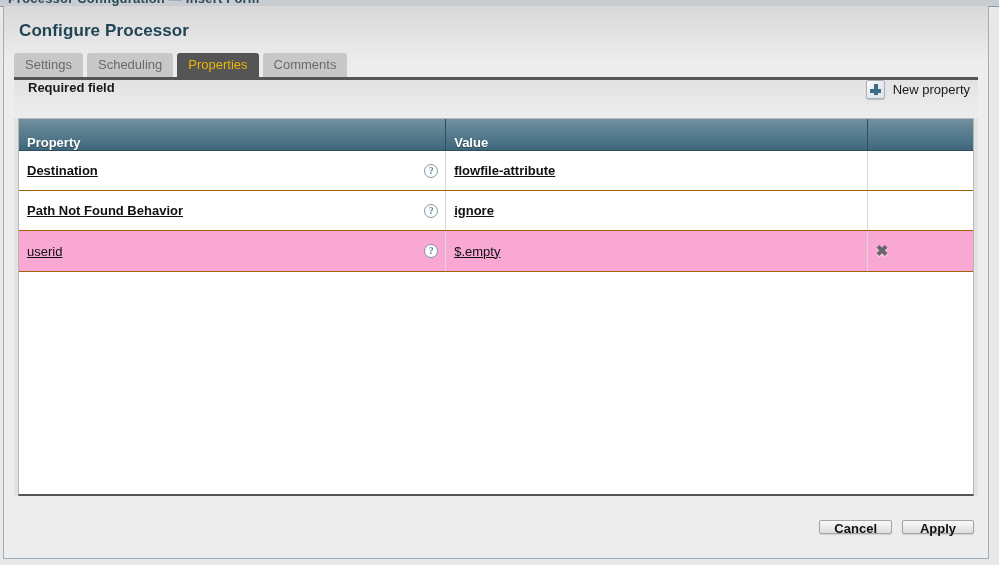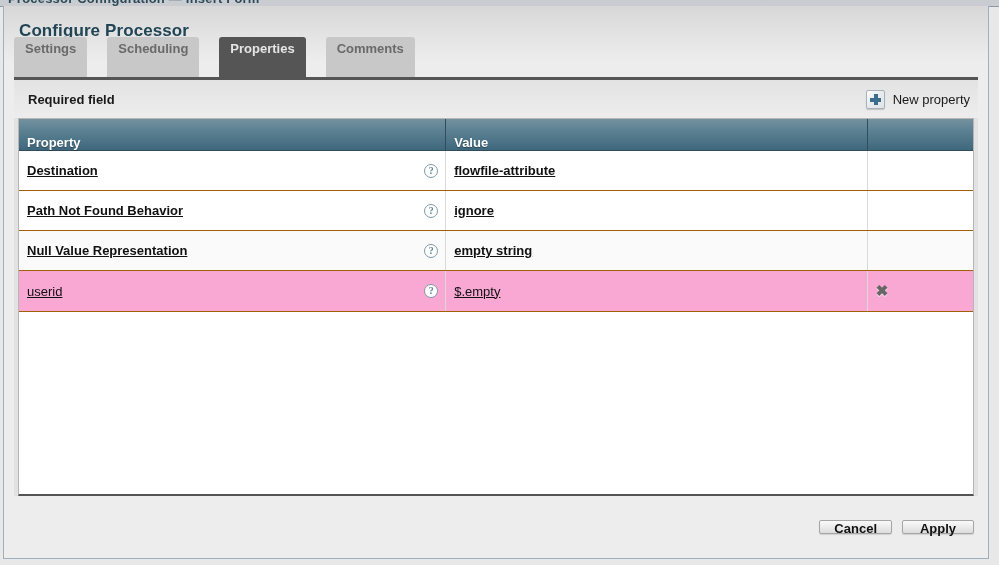--- a/index.html
+++ b/index.html
@@ -78,36 +78,36 @@
   
   .tabbar {
     position: relative;
     margin: 11px 0 0 10px;
     height: 25px;
     display: flex;
     align-items: flex-end;
     z-index: 2;
   }
   .tab {
-    height: 40px;
+    height: 24px;
     line-height: 24px;
     padding: 0 11px;
-    margin-right: 20px;
-    font-size: 13px;
-    font-weight: bold;
+    margin-right: 4px;
+    font-size: 13px;
+    font-weight: normal;
     color: #6a6a6a;
     background: #c8c8c8;
     border-radius: 3px 3px 0 0;
     box-sizing: border-box;
     cursor: pointer;
     user-select: none;
   }
   .tab.active {
     background: #555555;
-    color: #e5e5e5;
+    color: #eab308;
   }
 
   .tab-underline {
     position: relative;
     height: 3px;
     background: #555555;
     margin: 0 10px 0 10px;
     z-index: 1;
   }
 
@@ -118,21 +118,21 @@
     flex: 1;
     display: flex;
     flex-direction: column;
     background: #e2e2e2;
     z-index: 2;
   }
 
   .toolbar {
     height: 38px;
     display: flex;
-    align-items: center;
+    align-items: flex-start;
     padding: 0 8px 0 14px;
     background: linear-gradient(to bottom, #e3e3e3, #ededed);
   }
   .required-label {
     font-size: 13px;
     font-weight: bold;
     color: #1a1a1a;
   }
   .toolbar-spacer { flex: 1; }
 
@@ -349,28 +349,20 @@
 
             <tr class="row-odd req">
               <td class="prop-cell">
                 <span>Path Not Found Behavior</span>
                 <span class="help-icon">?</span>
               </td>
               <td class="val-cell">ignore</td>
               <td></td>
             </tr>
 
-            <tr class="row-even req">
-              <td class="prop-cell">
-                <span>Null Value Representation</span>
-                <span class="help-icon">?</span>
-              </td>
-              <td class="val-cell">empty string</td>
-              <td></td>
-            </tr>
 
             <tr class="row-sel">
               <td class="prop-cell">
                 <span>userid</span>
                 <span class="help-icon">?</span>
               </td>
               <td class="val-cell">$.empty</td>
               <td>
                 <span class="del-icon">✖</span>
               </td>

